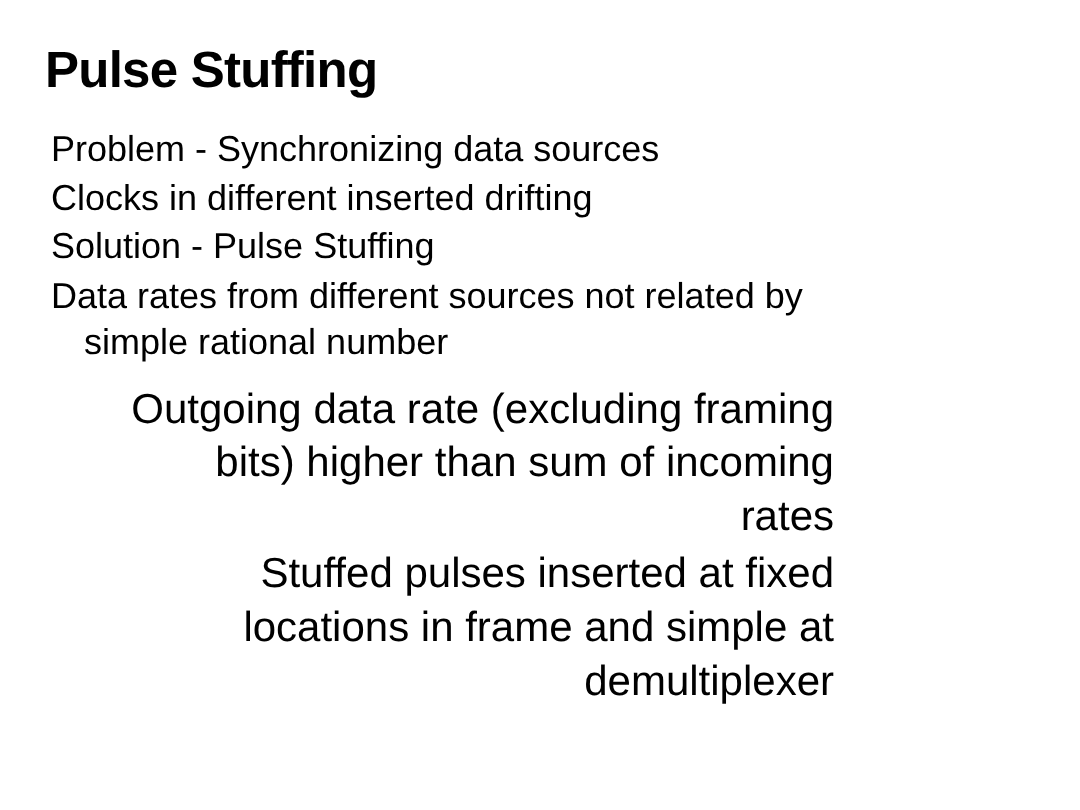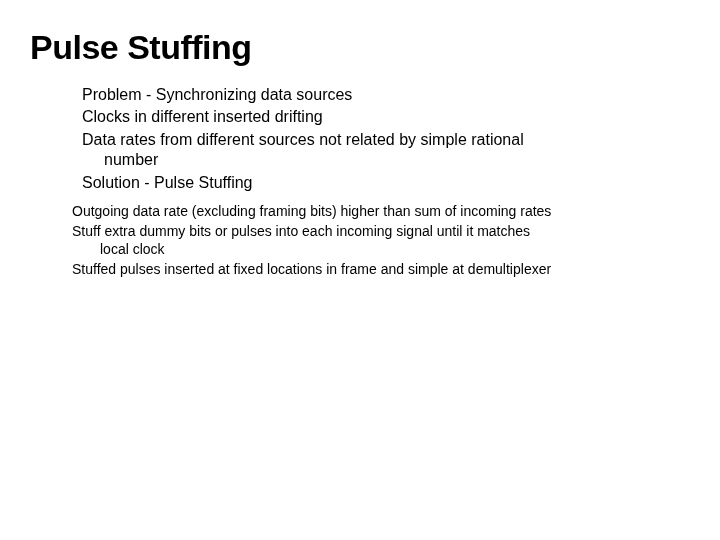--- a/index.html
+++ b/index.html
@@ -18,53 +18,52 @@
     padding: 28px 30px 0 30px;
   }
   .title {
     font-family: Tahoma, Verdana, sans-serif;
     font-weight: bold;
     font-size: 34px;
     letter-spacing: -0.5px;
     margin: 0 0 18px 0;
   }
   .body-top {
-    font-size: 16px;
+    font-size: 24px;
     line-height: 1.28;
     padding-left: 4px;
-    margin-left: 48px;
   }
   .body-top .point {
     text-indent: -22px;
     padding-left: 22px;
     margin: 0 0 2px 0;
   }
   .body-sub {
-    font-size: 14px;
+    font-size: 28px;
     line-height: 1.28;
     margin-top: 10px;
     padding-left: 42px;
+    text-align: right;
   }
   .body-sub .point {
     text-indent: -28px;
     padding-left: 28px;
     margin: 0 0 2px 0;
   }
 </style>
 </head>
 <body>
 
 <div class="slide">
   <h1 class="title">Pulse Stuffing</h1>
 
   <div class="body-top">
     <div class="point">Problem - Synchronizing data sources</div>
     <div class="point">Clocks in different inserted drifting</div>
+    <div class="point">Solution - Pulse Stuffing</div>
     <div class="point">Data rates from different sources not related by simple rational number</div>
-    <div class="point">Solution - Pulse Stuffing</div>
   </div>
 
   <div class="body-sub">
     <div class="point">Outgoing data rate (excluding framing bits) higher than sum of incoming rates</div>
-    <div class="point">Stuff extra dummy bits or pulses into each incoming signal until it matches local clock</div>
     <div class="point">Stuffed pulses inserted at fixed locations in frame and simple at demultiplexer</div>
   </div>
 </div>
 
 </body></html>

